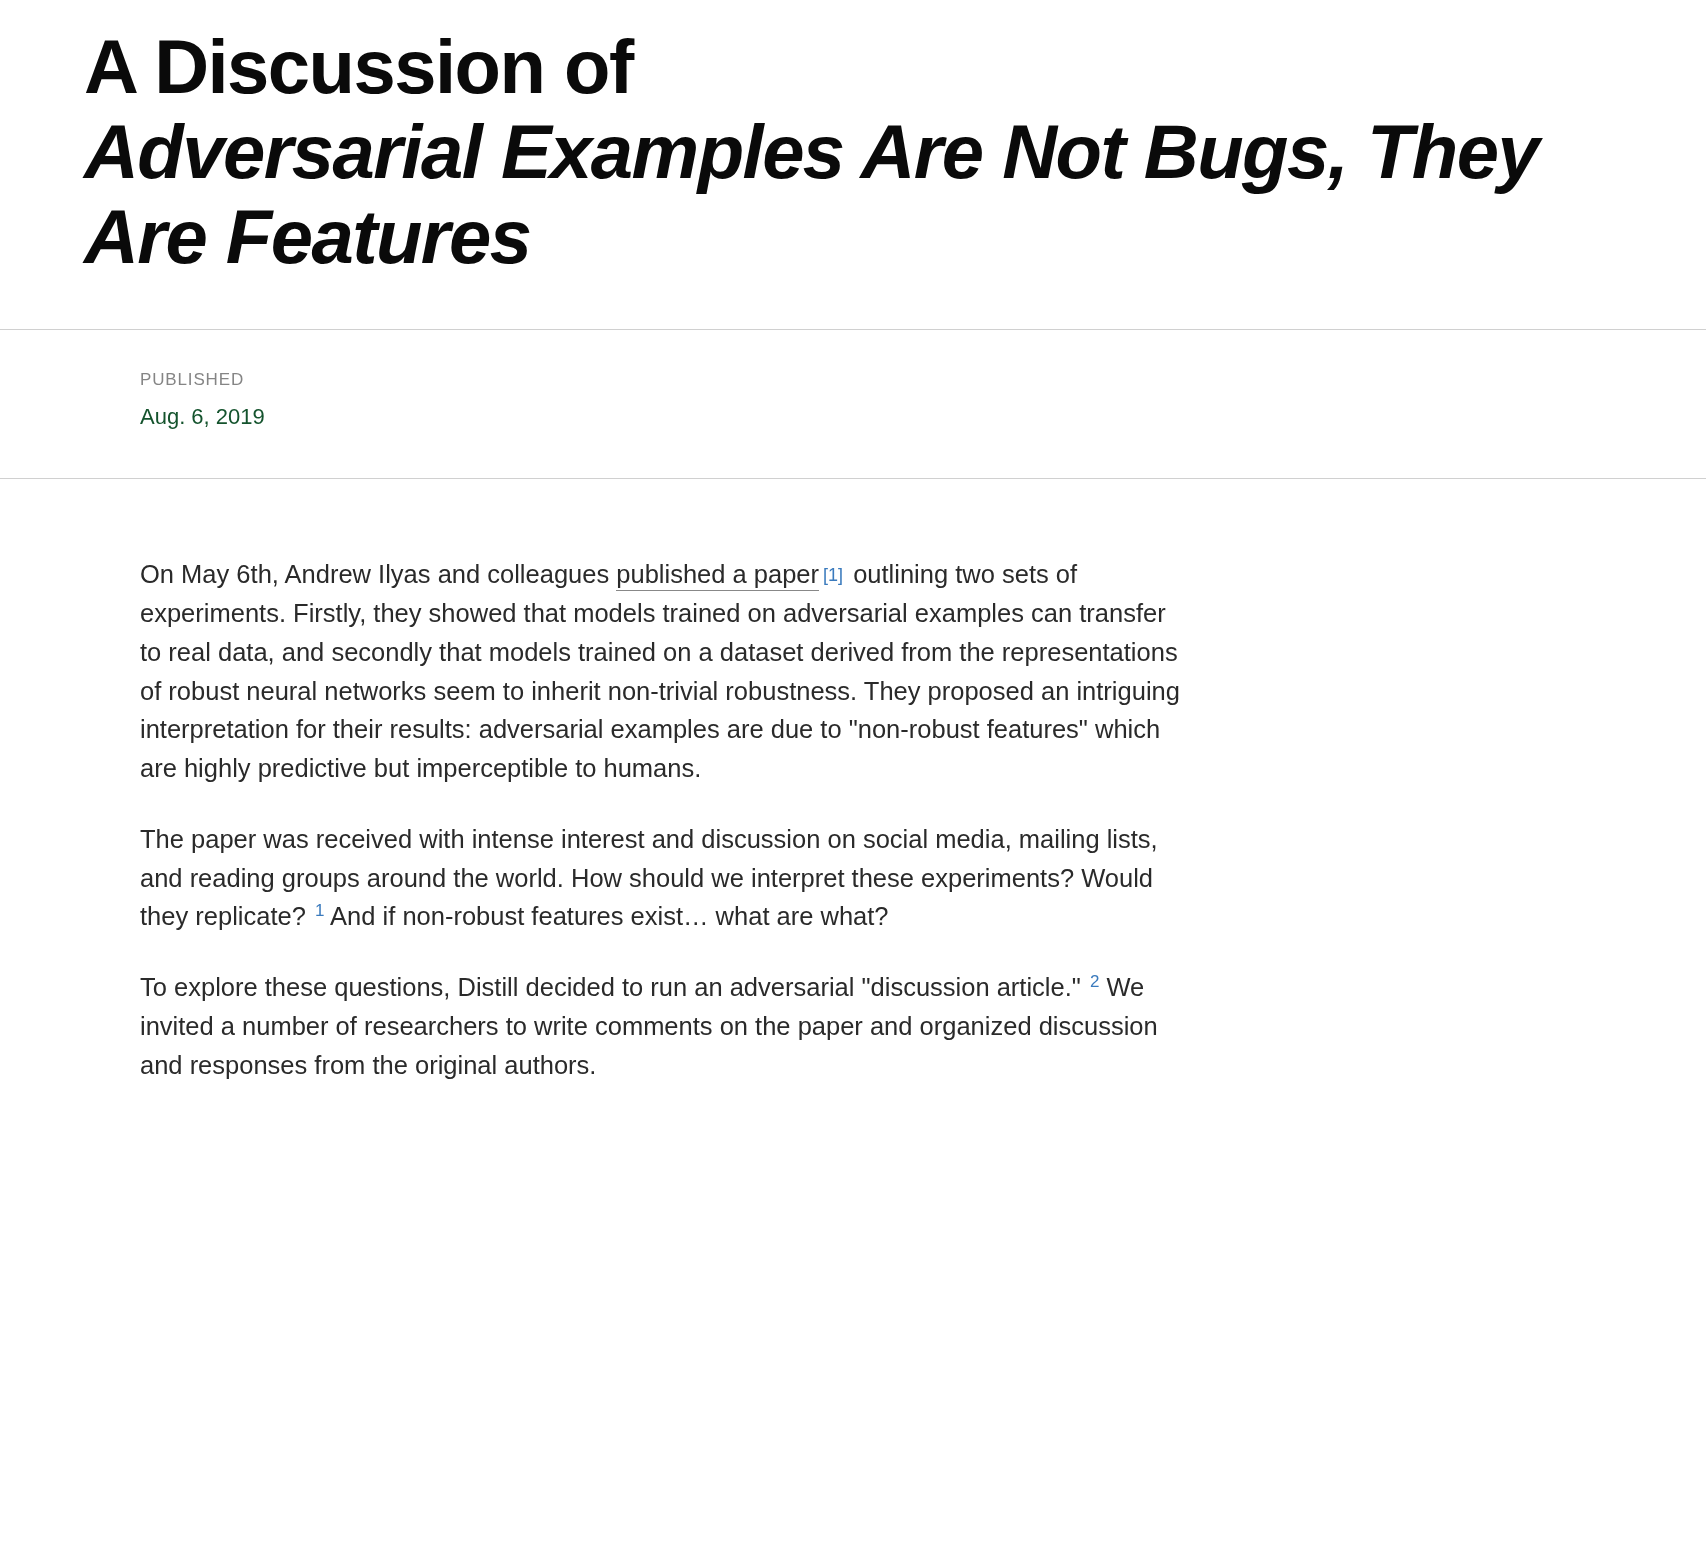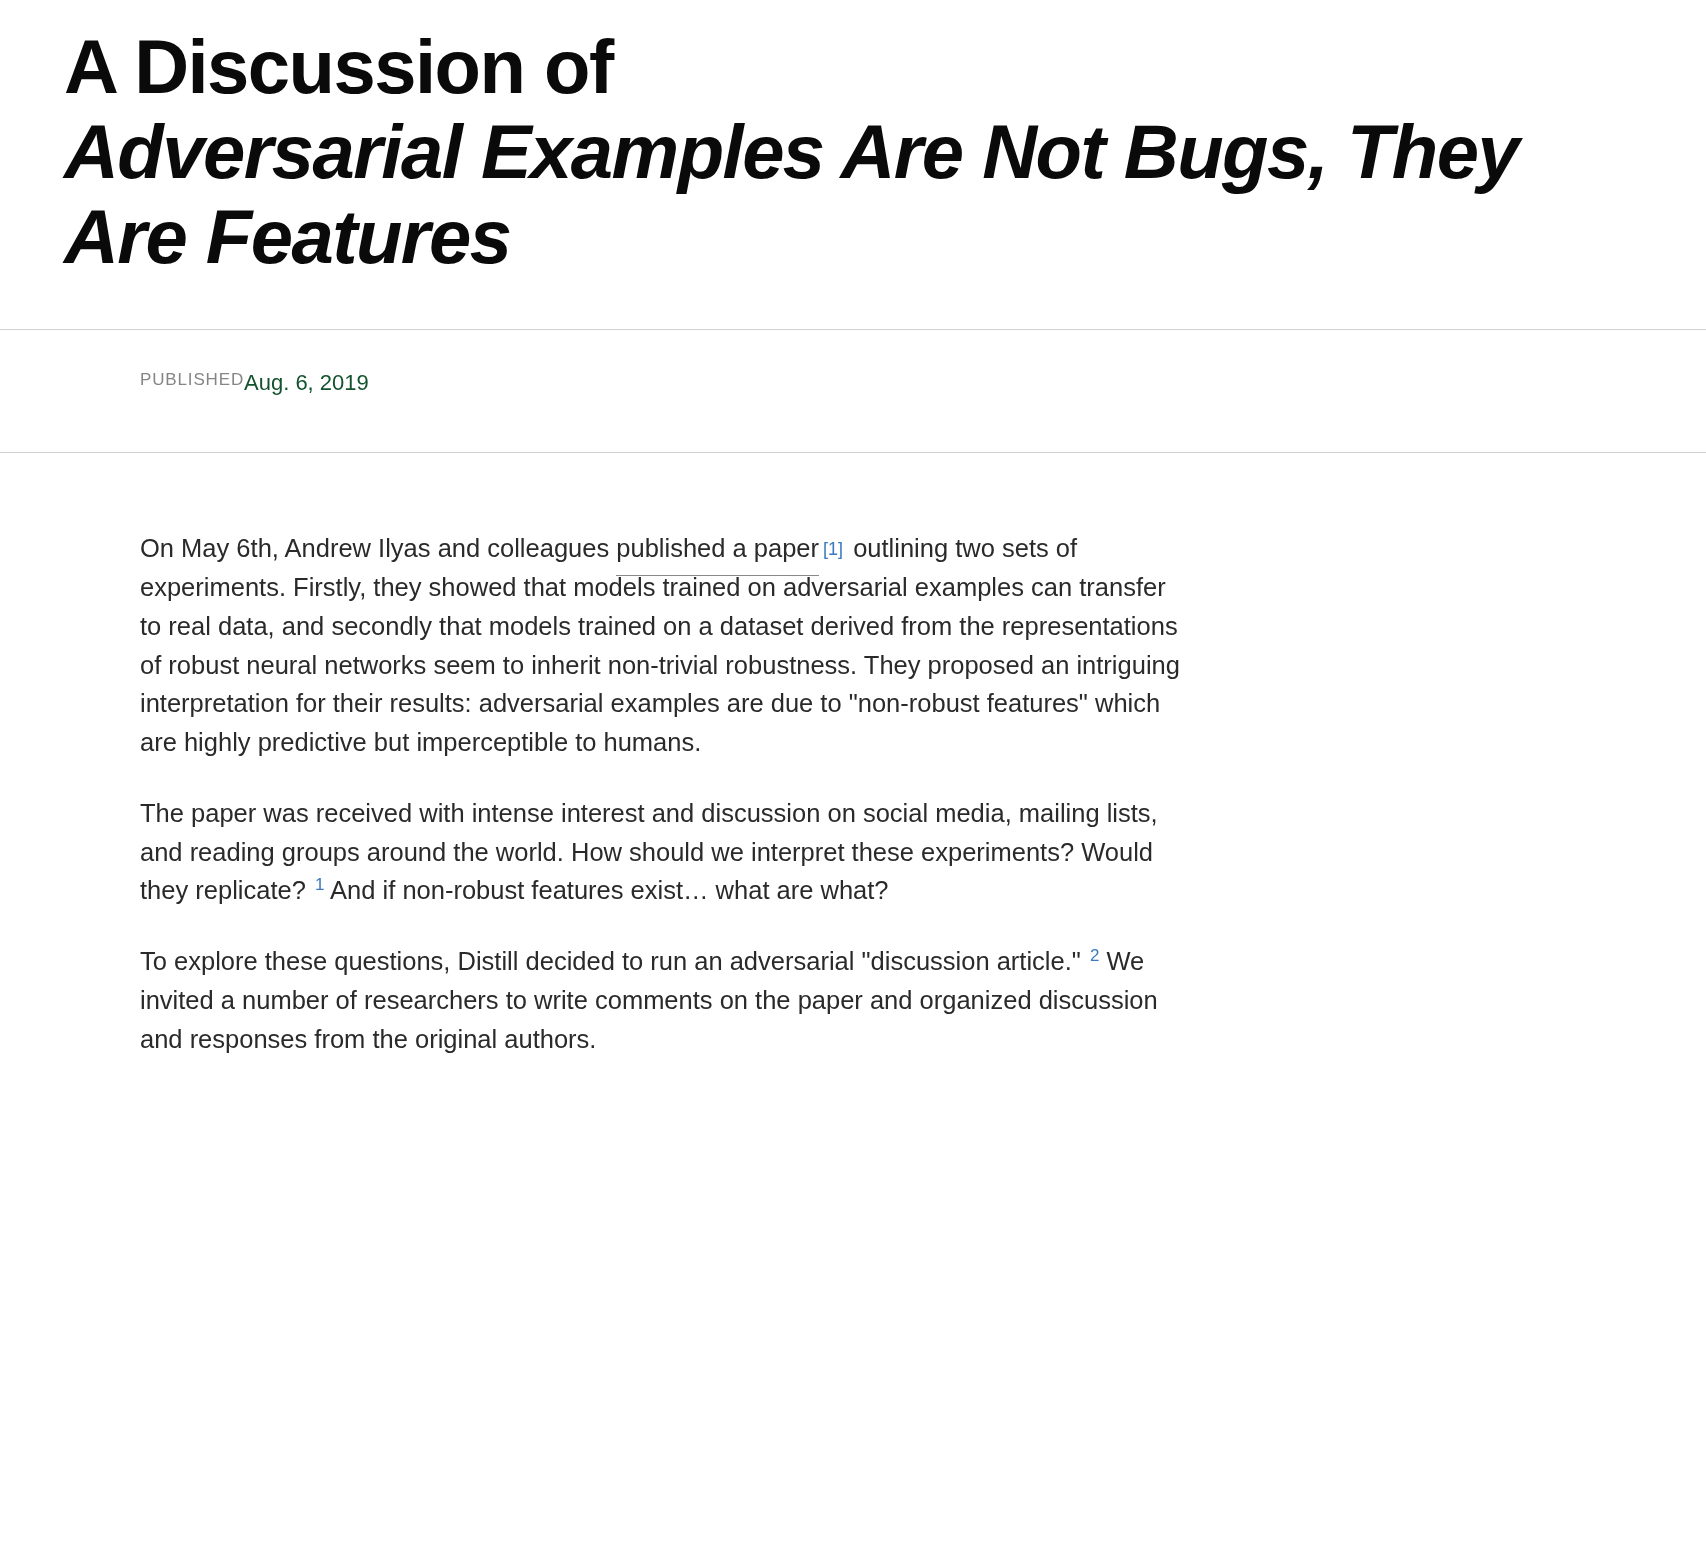--- a/index.html
+++ b/index.html
@@ -11,42 +11,42 @@
       font-family: -apple-system, BlinkMacSystemFont, "Segoe UI", Helvetica, Arial, sans-serif;
       color: #1a1a1a;
       background: #ffffff;
       -webkit-font-smoothing: antialiased;
     }
     .container {
       max-width: 1706px;
       margin: 0 auto;
     }
     .title-section {
-      padding: 24px 140px 50px 64px;
+      padding: 24px 140px 50px 84px;
     }
     h1.title {
       font-size: 76px;
       font-weight: 700;
       line-height: 1.12;
       letter-spacing: -0.02em;
       color: #0a0a0a;
     }
     h1.title .italic {
       font-style: italic;
     }
     .meta-section {
       border-top: 1px solid #d0d0d0;
       border-bottom: 1px solid #d0d0d0;
       padding: 40px 140px 48px 140px;
       display: flex;
       gap: 200px;
     }
     .meta-block {
       display: flex;
-      flex-direction: row;
+      flex-direction: column;
     }
     .meta-label {
       font-size: 17px;
       font-weight: 400;
       color: #858585;
       letter-spacing: 0.05em;
       margin-bottom: 14px;
     }
     .meta-value {
       font-size: 22px;
@@ -61,21 +61,21 @@
       font-size: 25.5px;
       line-height: 1.52;
       color: #2a2a2a;
       margin-bottom: 32px;
       font-weight: 400;
     }
     a.body-link {
       color: #2a2a2a;
       text-decoration: none;
       border-bottom: 1.5px solid #888;
-      padding-bottom: 13px;
+      padding-bottom: 2px;
     }
     .citation {
       color: #3a7abd;
       font-size: 18px;
       vertical-align: 2px;
       margin-left: 4px;
       margin-right: 3px;
       cursor: pointer;
     }
     .footnote-num {

